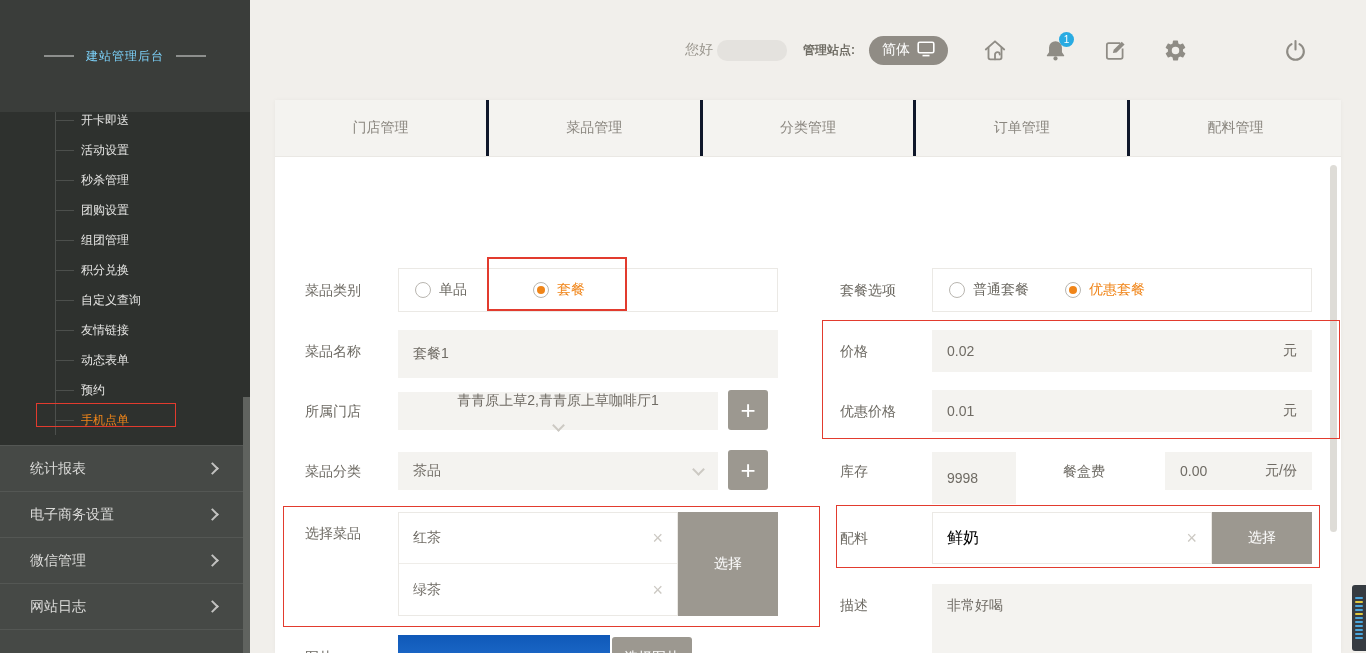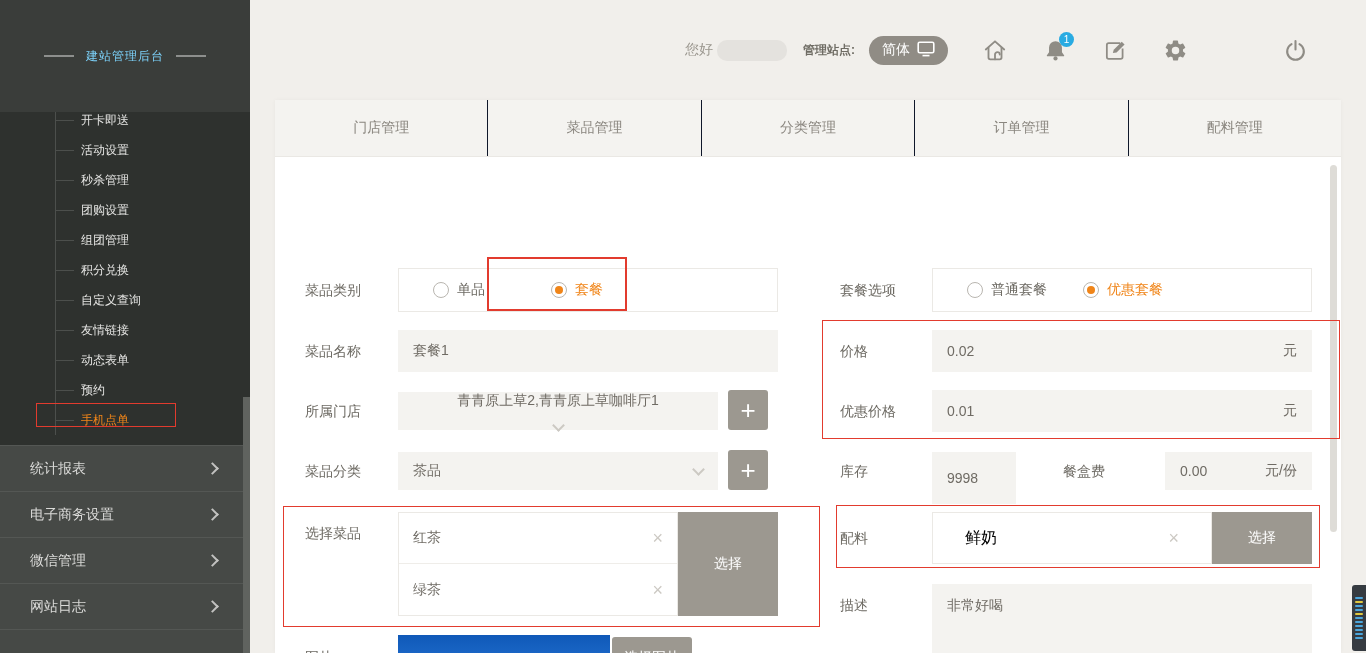--- a/index.html
+++ b/index.html
@@ -59,35 +59,35 @@
     background:#29abe2; border-radius:50%; color:#fff; font-size:10px;
     line-height:15px; text-align:center;
   }
   .grid-icon { display:grid; grid-template-columns:10px 10px; grid-template-rows:10px 10px; gap:3px; }
   .grid-icon div { background:#8f8c85; border-radius:1px; }
 
   
   .panel { position:absolute; left:275px; top:100px; width:1066px; height:553px; background:#fff; box-shadow:0 0 4px rgba(0,0,0,0.04); }
   .tabs { display:flex; height:57px; border-bottom:1px solid #eae8e4; }
   .tab {
-    flex:1; background:#f4f3f0; border-right:1px solid #0f172a;
+    flex:1; background:#f4f3f0; border-right:3px solid #0f172a;
     display:flex; align-items:center; justify-content:center;
     color:#8a867f; font-size:14px; cursor:pointer;
   }
   .tab:last-child { border-right:none; }
   .form { position:absolute; left:0; top:57px; right:0; bottom:0; }
 
   .flabel { position:absolute; font-size:14px; color:#6d6a63; white-space:nowrap; }
   .gray-input {
     position:absolute; background:#f4f3f0; color:#6f6b64; font-size:14px;
     display:flex; align-items:center; justify-content:space-between; padding:0 15px;
   }
   .white-box {
     position:absolute; background:#fff; border:1px solid #ebe9e5;
-    display:flex; align-items:center; padding:0 32px; gap:8px;
+    display:flex; align-items:center; padding:0 14px; gap:8px;
   }
   .radio-opt { display:flex; align-items:center; gap:8px; font-size:14px; color:#6d6a63; cursor:pointer; }
   .radio-opt.on { color:#f08519; }
   .rdot { width:16px; height:16px; border-radius:50%; border:1px solid #b9b6b0; background:#fff; position:relative; }
   .radio-opt.on .rdot::after {
     content:""; position:absolute; left:3px; top:3px; width:8px; height:8px;
     border-radius:50%; background:#f08519;
   }
   .select-chev { width:9px; height:9px; border-right:2px solid #ccc9c3; border-bottom:2px solid #ccc9c3; transform:rotate(45deg); margin-top:-4px; }
   .gray-btn {
@@ -241,21 +241,21 @@
         <span class="rdot"></span>
         <span>单品</span>
       </span>
       <span class="radio-opt on" style="margin-left:66px;">
         <span class="rdot"></span>
         <span>套餐</span>
       </span>
     </div>
 
     <div class="flabel" style="left:30px; top:186px;">菜品名称</div>
-    <div class="gray-input" style="left:123px; top:173px; width:380px; height:42px;">
+    <div class="gray-input" style="left:123px; top:173px; width:380px; height:48px;">
       <span>套餐1</span>
     </div>
 
     <div class="flabel" style="left:30px; top:246px;">所属门店</div>
     <div class="gray-input" style="left:123px; top:235px; width:320px; height:38px;flex-direction:column;">
       <span>青青原上草2,青青原上草咖啡厅1</span>
       <span class="select-chev"></span>
     </div>
     <button class="gray-btn plus-btn" style="left:453px; top:233px; width:40px; height:40px;">+</button>
 

